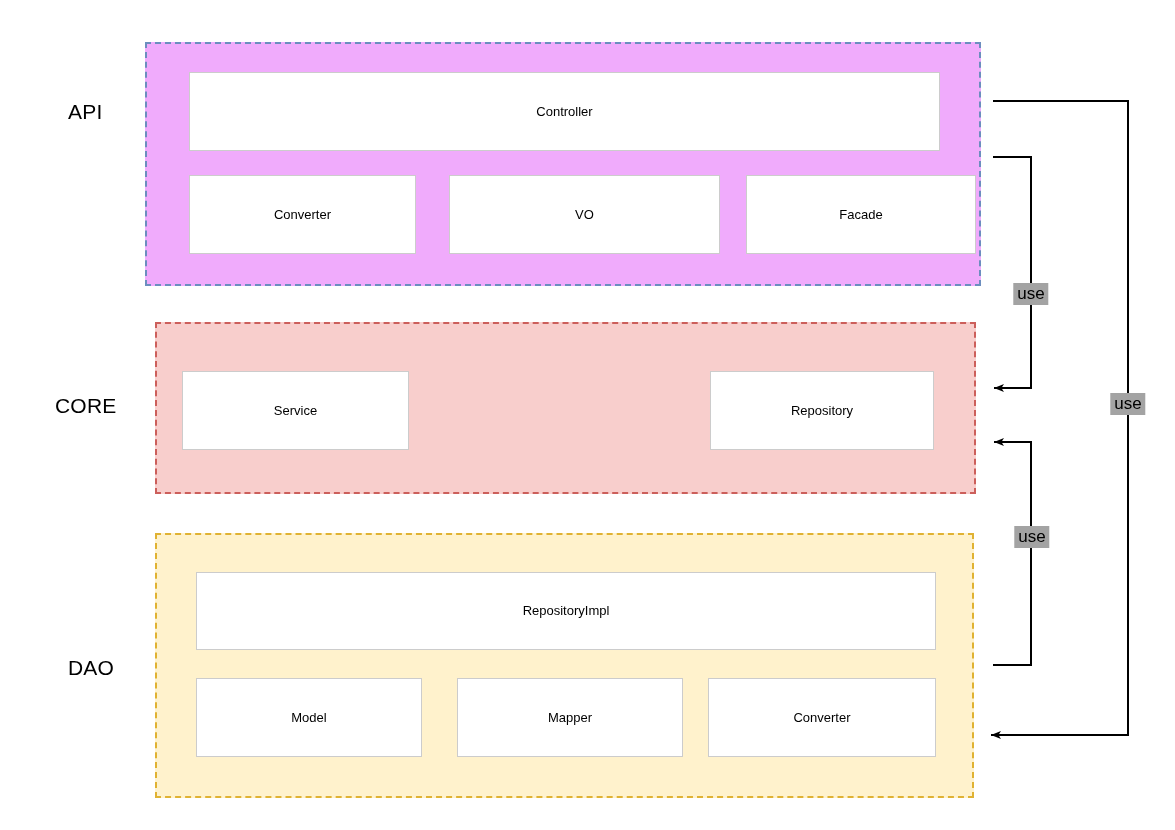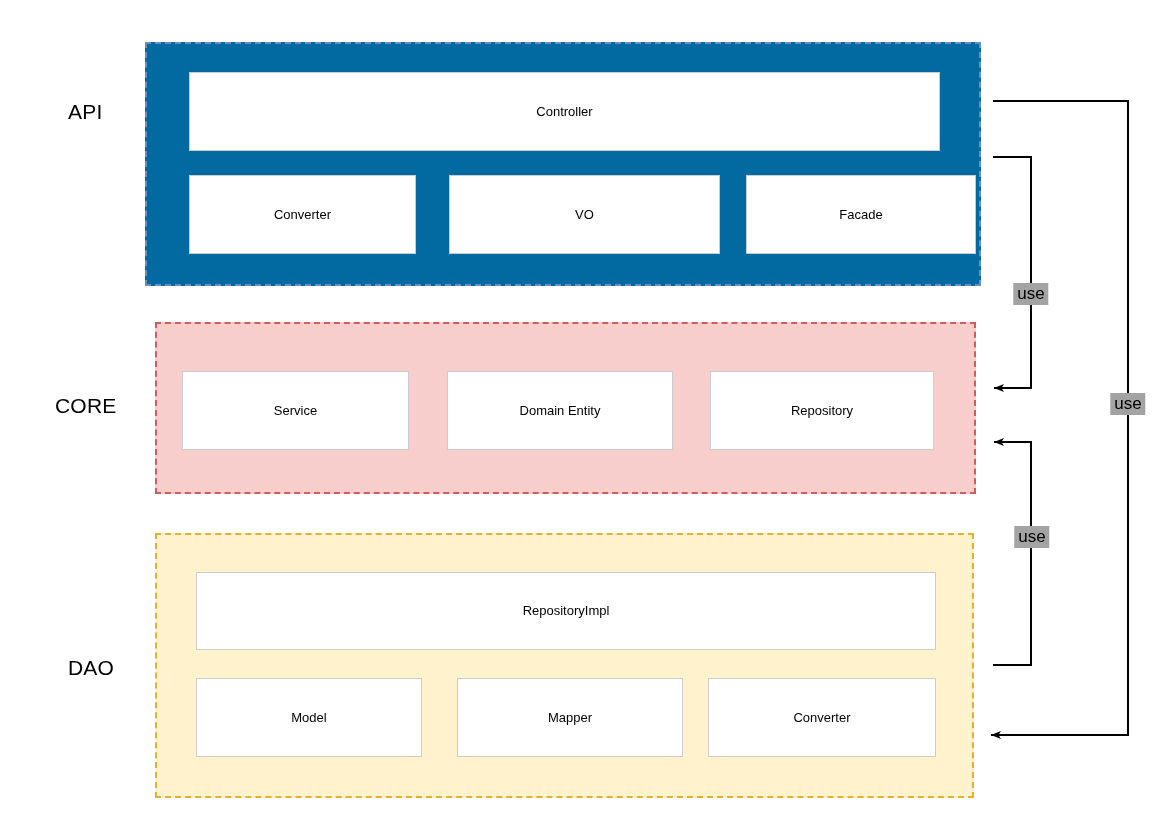--- a/index.html
+++ b/index.html
@@ -37,21 +37,21 @@
   
   .layer {
     position: absolute;
     box-sizing: border-box;
   }
   .layer-api {
     left: 145px;
     top: 42px;
     width: 836px;
     height: 244px;
-    background: #0369a1;
+    background: #f0abfc;
     border: 2px dashed #6c8ebf;
   }
   .layer-core {
     left: 155px;
     top: 322px;
     width: 821px;
     height: 172px;
     background: #f8cecc;
     border: 2px dashed #cc5f5b;
   }
@@ -132,21 +132,20 @@
 
 <div class="layer layer-api">
   <div class="box b-controller">Controller</div>
   <div class="box b-api-conv">Converter</div>
   <div class="box b-api-vo">VO</div>
   <div class="box b-api-facade">Facade</div>
 </div>
 
 <div class="layer layer-core">
   <div class="box b-service">Service</div>
-  <div class="box b-domain">Domain Entity</div>
   <div class="box b-repo">Repository</div>
 </div>
 
 <div class="layer layer-dao">
   <div class="box b-repoimpl">RepositoryImpl</div>
   <div class="box b-model">Model</div>
   <div class="box b-mapper">Mapper</div>
   <div class="box b-dao-conv">Converter</div>
 </div>
 

